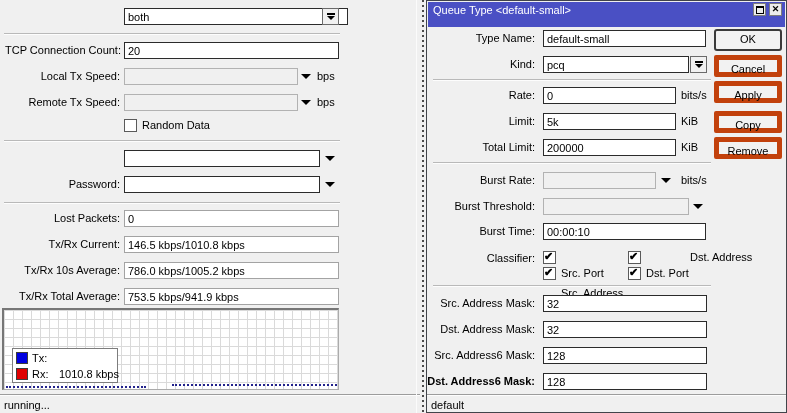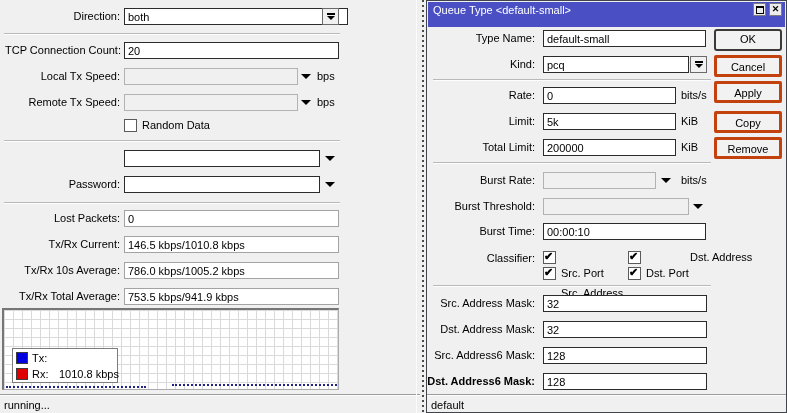--- a/index.html
+++ b/index.html
@@ -42,21 +42,21 @@
   .cb.checked::after{
     content:"\2714";position:absolute;left:0px;top:-2px;
     font-size:11px;font-weight:bold;color:#000;
   }
   .cb-lbl{position:absolute;height:14px;white-space:nowrap;}
   
   .sep{position:absolute;height:0;border-top:1px solid #b9b9b9;border-bottom:1px solid #fdfdfd;}
   
   .btn{
     position:absolute;left:287px;width:68px;height:22px;box-sizing:border-box;
-    background:#f2f2f2;border:3px solid #c2410c;border-radius:2px;
+    background:#f2f2f2;border:5px solid #c2410c;border-radius:2px;
     text-align:center;line-height:19px;font-size:11px;color:#000;
   }
   .btn.default{border:2px solid #3a3a3a;line-height:17px;border-radius:3px;}
   
   #dialog{
     position:absolute;left:426px;top:0;width:361px;height:413px;box-sizing:border-box;
     background:#f0f0f0;border:1px solid #41444a;
   }
   #titlebar{
     position:absolute;left:1px;top:1px;right:1px;height:25px;
@@ -95,21 +95,20 @@
   #divider-dash{
     position:absolute;left:422px;top:0;width:2px;height:413px;
     background:repeating-linear-gradient(to bottom,#4a4a4a 0 2px,transparent 2px 5px);
   }
 </style>
 </head>
 <body>
 
 <div class="abs" id="left-panel" style="left:0;top:0;width:420px;height:413px;">
 
-  <div class="flabel" style="left:5px;width:115px;top:10px;">Direction:</div>
   <input class="field" style="left: 124px; top: 8px; width: 224px;" value="both">
   <div class="dropbtn" style="left:322px;top:8px;">
     <span class="bar"></span>
     <span class="tri"></span>
   </div>
 
   <div class="sep" style="left:4px;top:33px;width:336px;"></div>
 
   <div class="flabel" style="left:5px;width:115px;top:44px;">TCP Connection Count:</div>
   <input class="field" style="left: 124px; top: 42px; width: 215px;" value="20">

